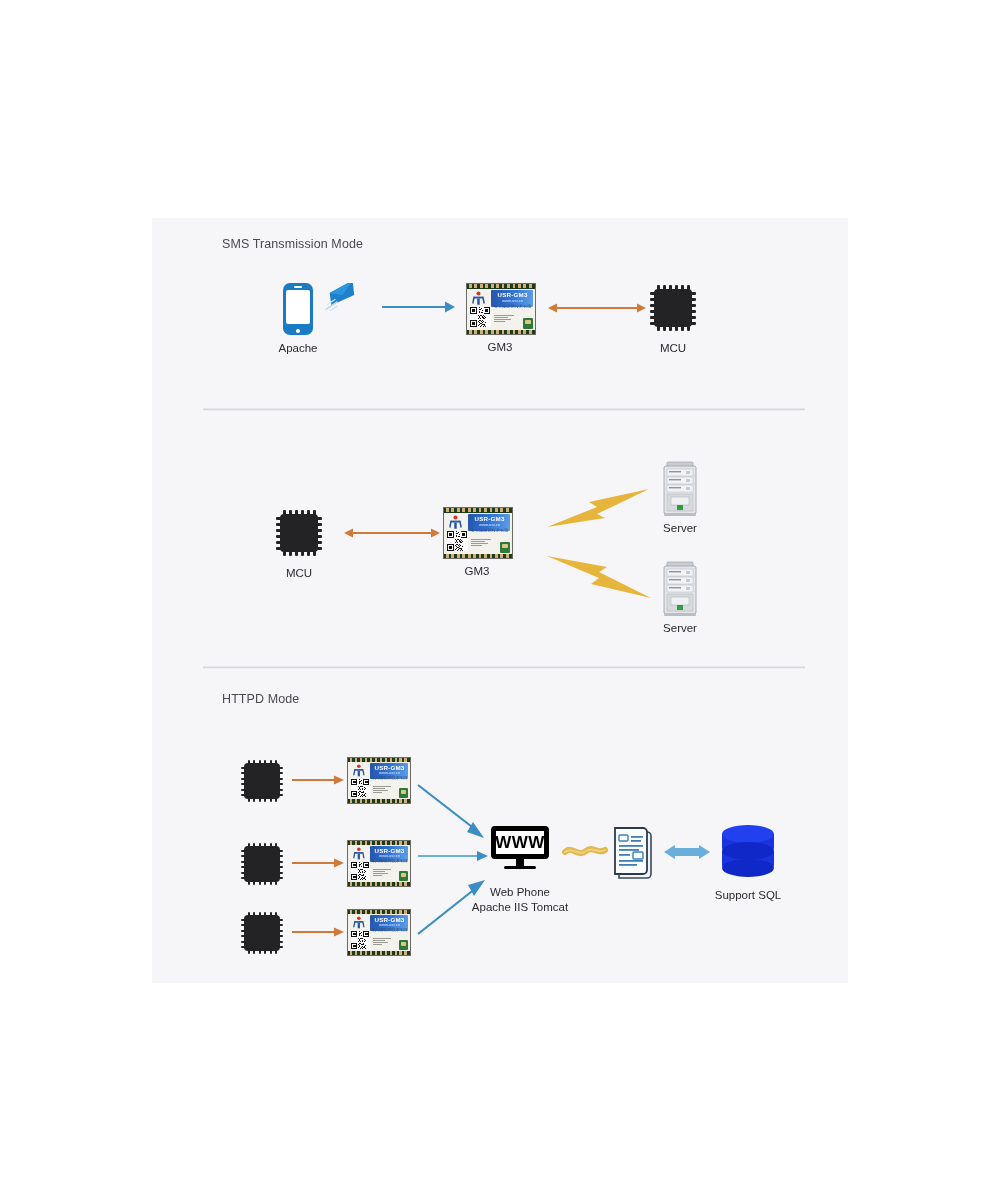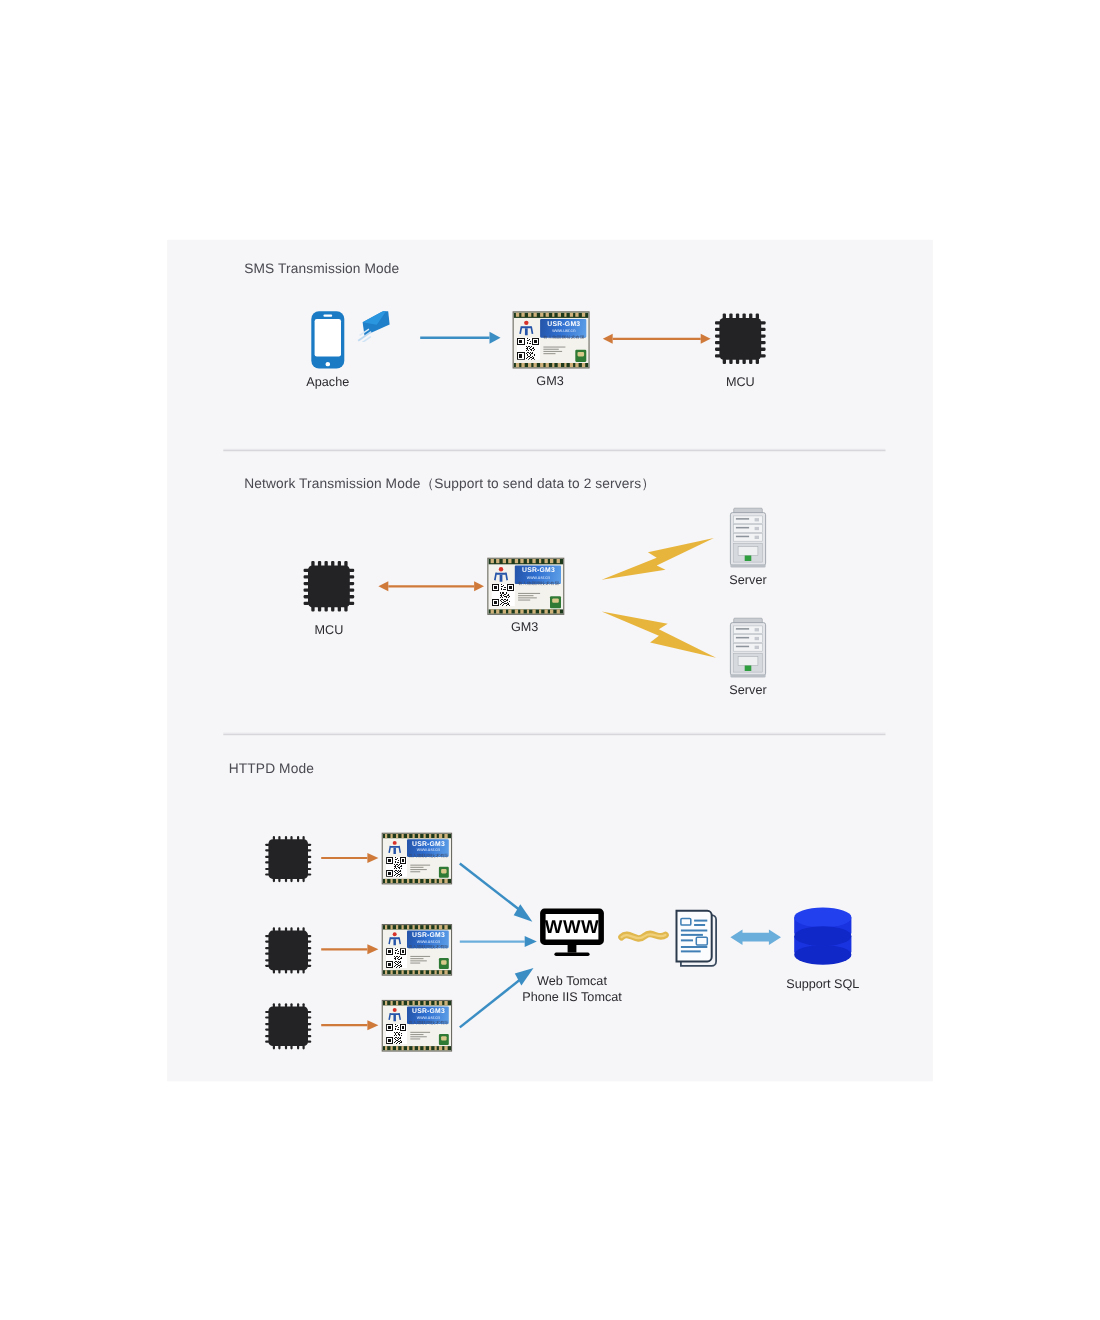--- a/index.html
+++ b/index.html
@@ -327,21 +327,20 @@
       <div class="pin" style="top:42%;right:0;height:5%;width:10%"></div>
       <div class="pin" style="top:55%;right:0;height:5%;width:10%"></div>
       <div class="pin" style="top:68%;right:0;height:5%;width:10%"></div>
       <div class="pin" style="top:81%;right:0;height:5%;width:10%"></div>
     </div>
     <div class="node-label" style="top:56px;">MCU</div>
   </div>
 
   <div class="divider" style="top:408px;"></div>
 
-  <div class="section-title" style="left:222px;top:432px;">Network Transmission Mode（Support to send data to 2 servers）</div>
 
   <div class="node" style="left:276px;top:510px;width:46px;height:46px;">
     <div class="mcu" style="width:46px;height:46px;">
       <div class="body"></div>
       <div class="pin" style="left:16%;top:0;width:5%;height:10%"></div>
       <div class="pin" style="left:29%;top:0;width:5%;height:10%"></div>
       <div class="pin" style="left:42%;top:0;width:5%;height:10%"></div>
       <div class="pin" style="left:55%;top:0;width:5%;height:10%"></div>
       <div class="pin" style="left:68%;top:0;width:5%;height:10%"></div>
       <div class="pin" style="left:81%;top:0;width:5%;height:10%"></div>
@@ -540,21 +539,21 @@
         <rect x="11" y="37" width="18" height="8" fill="#eef0f2" stroke="#a9aeb5" stroke-width=".5"></rect>
         <rect x="17" y="45" width="6" height="5" fill="#2f9e3f"></rect>
         <rect x="4" y="53" width="32" height="3" rx="1" fill="#b9bec5"></rect>
       </svg>
     </div>
     <div class="node-label" style="top:61px;">Server</div>
   </div>
 
   <div class="divider" style="top:666px;"></div>
 
-  <div class="section-title" style="left:208px;top:692px;">HTTPD Mode</div>
+  <div class="section-title" style="left:222px;top:692px;">HTTPD Mode</div>
 
   <div class="node" style="left:241px;top:760px;width:42px;height:42px;">
     <div class="mcu" style="width:42px;height:42px;">
       <div class="body"></div>
       <div class="pin" style="left:16%;top:0;width:5%;height:10%"></div>
         <div class="pin" style="left:29%;top:0;width:5%;height:10%"></div>
       <div class="pin" style="left:42%;top:0;width:5%;height:10%"></div>
         <div class="pin" style="left:55%;top:0;width:5%;height:10%"></div>
       <div class="pin" style="left:68%;top:0;width:5%;height:10%"></div>
         <div class="pin" style="left:81%;top:0;width:5%;height:10%"></div>
@@ -1006,22 +1005,22 @@
     </svg>
   </div>
 
   <div class="node" style="left:491px;top:826px;width:58px;height:46px;">
     <div class="monitor" style="width:58px;height:46px;">
       <div class="frame"></div>
       <div class="www">WWW</div>
       <div class="neck"></div>
       <div class="base"></div>
     </div>
-    <div class="node-label" style="top:59px;">Web Tomcat</div>
-    <div class="node-label" style="top:74px;">Phone IIS Tomcat</div>
+    <div class="node-label" style="top:59px;">Web Phone</div>
+    <div class="node-label" style="top:74px;">Apache IIS Tomcat</div>
   </div>
 
   <div class="conn" style="left:564px;top:843px;">
     <svg width="42" height="20" viewBox="0 0 42 20">
       <path d="M1 9 C8 2, 14 15, 22 8 C29 2, 34 12, 41 7" stroke="#e0b84e" stroke-width="6" fill="none" stroke-linecap="round"></path>
       <path d="M1 9 C8 3, 14 14, 22 8 C29 3, 34 11, 41 7" stroke="#f0d07a" stroke-width="2" fill="none" stroke-linecap="round"></path>
     </svg>
   </div>
 
   <div class="node" style="left:607px;top:824px;width:48px;height:58px;">

